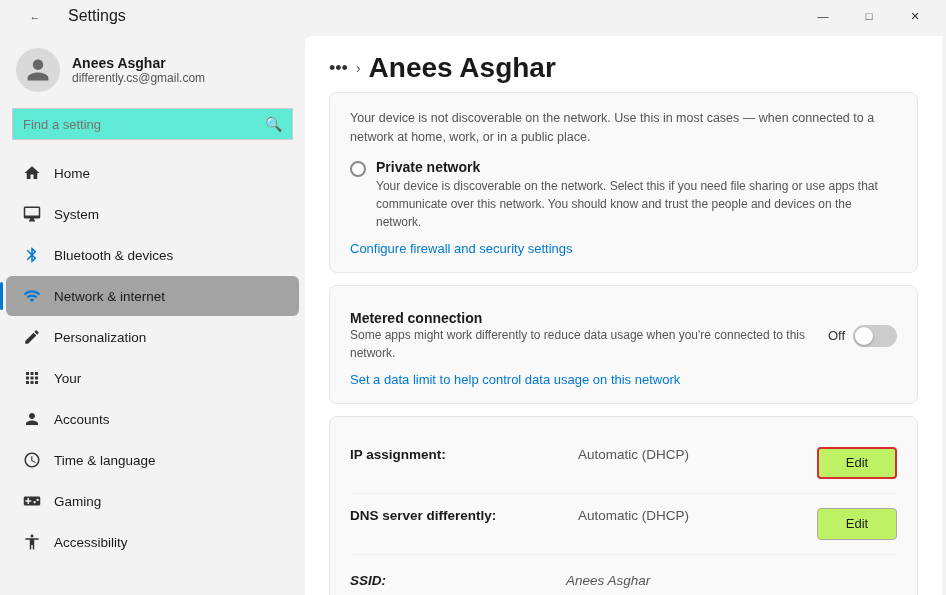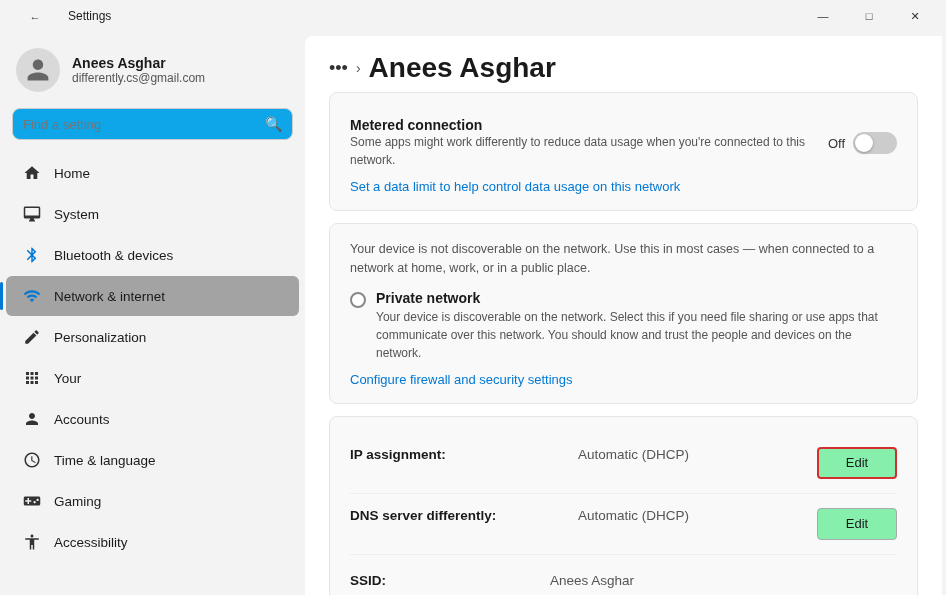--- a/index.html
+++ b/index.html
@@ -22,21 +22,21 @@
       justify-content: space-between;
       padding: 0 8px 0 12px;
       flex-shrink: 0;
     }
     .titlebar-left {
       display: flex;
       align-items: center;
       gap: 10px;
     }
     .titlebar-title {
-      font-size: 12px;
+      font-size: 16px;
       color: #1a1a1a;
     }
     .titlebar-controls {
       display: flex;
       align-items: center;
     }
     .titlebar-btn {
       width: 46px;
       height: 32px;
       display: flex;
@@ -89,22 +89,22 @@
 
     
     .search-box {
       margin: 4px 12px 8px 12px;
       position: relative;
     }
     .search-input {
       width: 100%;
       height: 32px;
       border: 1px solid #ccc;
-      border-radius: 8px;
-      background: #0ea5e9;
+      border-radius: 0;
+      background: #5eead4;
       padding: 0 36px 0 10px;
       font-size: 13px;
       color: #333;
       outline: none;
     }
     .search-icon-wrap {
       position: absolute;
       right: 10px;
       top: 50%;
       transform: translateY(-50%);
@@ -312,38 +312,39 @@
     .info-value {
       font-size: 13.5px;
       color: #555;
       flex: 1;
       margin-left: 28px;
     }
     .info-btn {
       min-width: 80px;
       height: 32px;
       border: 1px solid #aaa;
-      background: #86efac;
+      background: #bef264;
       border-radius: 4px;
       font-size: 13px;
       cursor: pointer;
       display: flex;
       align-items: center;
       justify-content: center;
       padding: 0 16px;
       color: #1a1a1a;
     }
     .info-btn.highlighted {
       border: 2px solid #d32f2f;
     }
     .ssid-fields { flex: 1; }
     .ssid-field-row {
       display: flex;
-      gap: 0;
+      gap: 16px;
       padding: 4px 0;
+      font-style: italic;
     }
     .ssid-field-label {
       font-size: 13.5px;
       font-weight: 600;
       color: #1a1a1a;
       width: 200px;
     }
     .ssid-field-value {
       font-size: 13.5px;
       color: #555;
@@ -488,53 +489,53 @@
 
   <div class="content">
 
     <div class="content-header">
       <span class="breadcrumb-dots">•••</span>
       <span class="breadcrumb-arrow">›</span>
       <h1 class="page-title">Anees Asghar</h1>
     </div>
 
     <div class="content-scroll">
+
+      <div class="section-block">
+        <p class="notice-text">Your device is not discoverable on the network. Use this in most cases — when connected to a network at home, work, or in a public place.</p>
+
+        <div class="radio-option">
+          <div class="radio-circle"></div>
+          <div>
+            <div class="radio-label">Private network</div>
+            <div class="radio-desc">Your device is discoverable on the network. Select this if you need file sharing or use apps that communicate over this network. You should know and trust the people and devices on the network.</div>
+          </div>
+        </div>
+
+        <a class="link-blue">Configure firewall and security settings</a>
+      </div>
 
       <div class="section-block">
         <div class="metered-row">
           <div class="metered-left">
             <div class="metered-title">Metered connection</div>
             <div class="metered-desc">Some apps might work differently to reduce data usage when you're connected to this network.</div>
           </div>
           <div class="toggle-wrap">
             <span class="toggle-label">Off</span>
             <div class="toggle">
               <div class="toggle-knob"></div>
             </div>
           </div>
         </div>
 
         <a class="link-blue">Set a data limit to help control data usage on this network</a>
       </div>
 
       <div class="section-block">
-        <p class="notice-text">Your device is not discoverable on the network. Use this in most cases — when connected to a network at home, work, or in a public place.</p>
-
-        <div class="radio-option">
-          <div class="radio-circle"></div>
-          <div>
-            <div class="radio-label">Private network</div>
-            <div class="radio-desc">Your device is discoverable on the network. Select this if you need file sharing or use apps that communicate over this network. You should know and trust the people and devices on the network.</div>
-          </div>
-        </div>
-
-        <a class="link-blue">Configure firewall and security settings</a>
-      </div>
-
-      <div class="section-block">
 
         <div class="info-row">
           <span class="info-label">IP assignment:</span>
           <span class="info-value">Automatic (DHCP)</span>
           <button class="info-btn highlighted">Edit</button>
         </div>
 
         <div class="info-row">
           <span class="info-label">DNS server differently:</span>
           <span class="info-value">Automatic (DHCP)</span>

